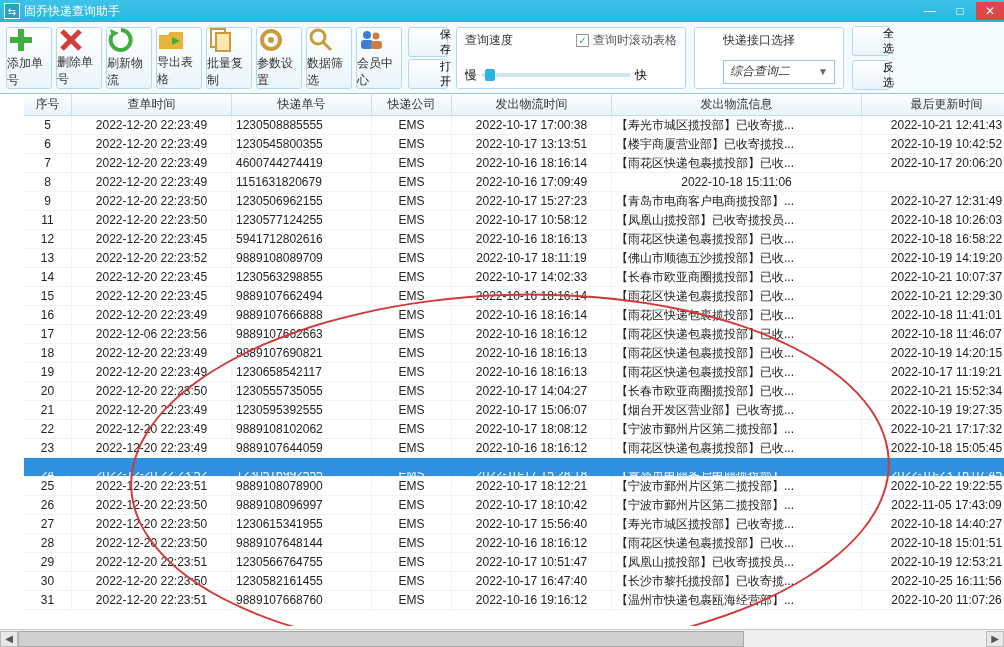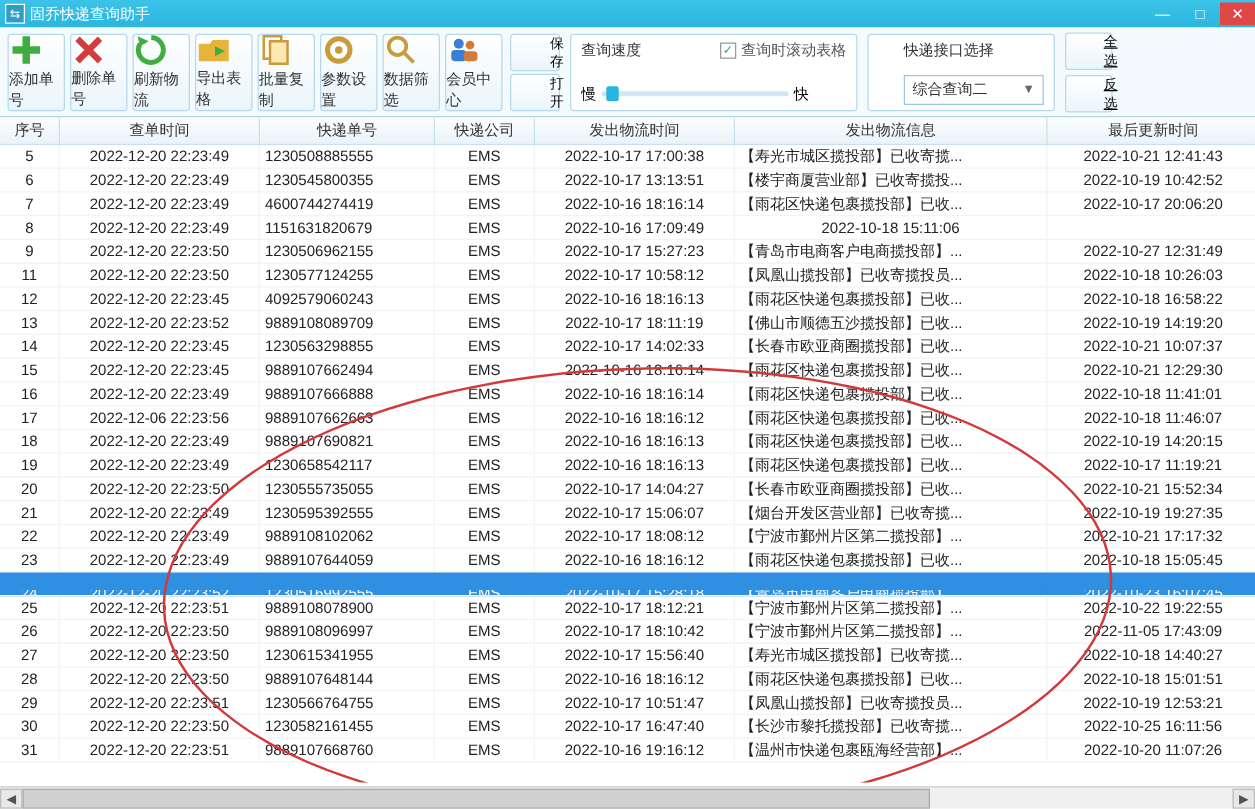--- a/index.html
+++ b/index.html
@@ -19,28 +19,28 @@
 
 .group { border:1px solid #b7d8ea; border-radius:3px; padding:4px 8px; height:62px; display:flex; flex-direction:column; justify-content:space-between; margin-left:4px; background:#fff;}
 .group .glabel { font-size:12px; color:#333; }
 .speed-row { display:flex; align-items:center; gap:4px;}
 .slider { width:150px; height:4px; background:#cfe7f3; position:relative; border-radius:2px;}
 .slider .thumb { position:absolute; left:4px; top:-4px; width:10px; height:12px; background:#2bb5de; border-radius:2px;}
 .chk-row { display:flex; align-items:center; gap:4px; font-size:12px; color:#555;}
 .chk { width:13px; height:13px; border:1px solid #999; background:#fff; display:inline-flex;align-items:center;justify-content:center;color:#2a8; font-size:10px;}
 
 .iface-group { width:150px;padding-left:28px;}
-.combo { border:1px solid #9ec6dc; height:24px; display:flex; align-items:center; justify-content:space-between; padding:0 6px; font-size:12px; background:#fff;}
+.combo { border:1px solid #9ec6dc; height:24px; display:flex; align-items:center; justify-content:space-between; padding:0 6px; font-size:12px; background:#fff;font-style:italic;}
 .combo .cv { color:#333;}
 .combo .arrow { color:#666; font-size:10px;}
 
-.side-col { display:flex; flex-direction:column; gap:4px; margin-left:4px;text-decoration:underline;}
+.side-col { display:flex; flex-direction:column; gap:4px; margin-left:4px;}
 .side-col .sbtn { width:38px; height:30px; font-size:11px;}
 
-.table-wrap { height: 532px; overflow:hidden; position:relative; background:#fff;}
+.table-wrap { height: 532px; overflow:hidden; position:relative; background:#fff;padding-left:24px;}
 .thead, .trow { display:grid; grid-template-columns: 48px 160px 140px 80px 160px 250px 170px 70px; font-size:12px; }
 .thead { background:linear-gradient(#fdfefe,#e8f3f9); border-bottom:1px solid #c9dfeb; height:22px; }
 .thead .th { border-right:1px solid #c9dfeb; display:flex; align-items:center; justify-content:center; color:#333; }
 .tbody { height:510px; overflow:hidden auto;}
 .trow { height:19px; border-bottom:1px solid #eef4f7;}
 .trow .td { border-right:1px solid #eef4f7; display:flex; align-items:center; padding:0 4px; color:#222; white-space:nowrap; overflow:hidden;}
 .trow .td.c { justify-content:center;}
 .trow.selected { background:#2f8fe0; }
 .trow.selected .td { color:#fff; border-right-color:#2f8fe0;margin-top:14px;}
 
@@ -238,21 +238,21 @@
         <div class="td c">2022-12-20 22:23:50</div>
         <div class="td ">1230577124255</div>
         <div class="td c">EMS</div>
         <div class="td c">2022-10-17 10:58:12</div>
         <div class="td ">【凤凰山揽投部】已收寄揽投员...</div>
         <div class="td c">2022-10-18 10:26:03</div>
       </div>
       <div class="trow">
         <div class="td c">12</div>
         <div class="td c">2022-12-20 22:23:45</div>
-        <div class="td ">4092579060243</div>
+        <div class="td ">5941712802616</div>
         <div class="td c">EMS</div>
         <div class="td c">2022-10-16 18:16:13</div>
         <div class="td ">【雨花区快递包裹揽投部】已收...</div>
         <div class="td c">2022-10-18 16:58:22</div>
       </div>
       <div class="trow">
         <div class="td c">13</div>
         <div class="td c">2022-12-20 22:23:52</div>
         <div class="td ">9889108089709</div>
         <div class="td c">EMS</div>

